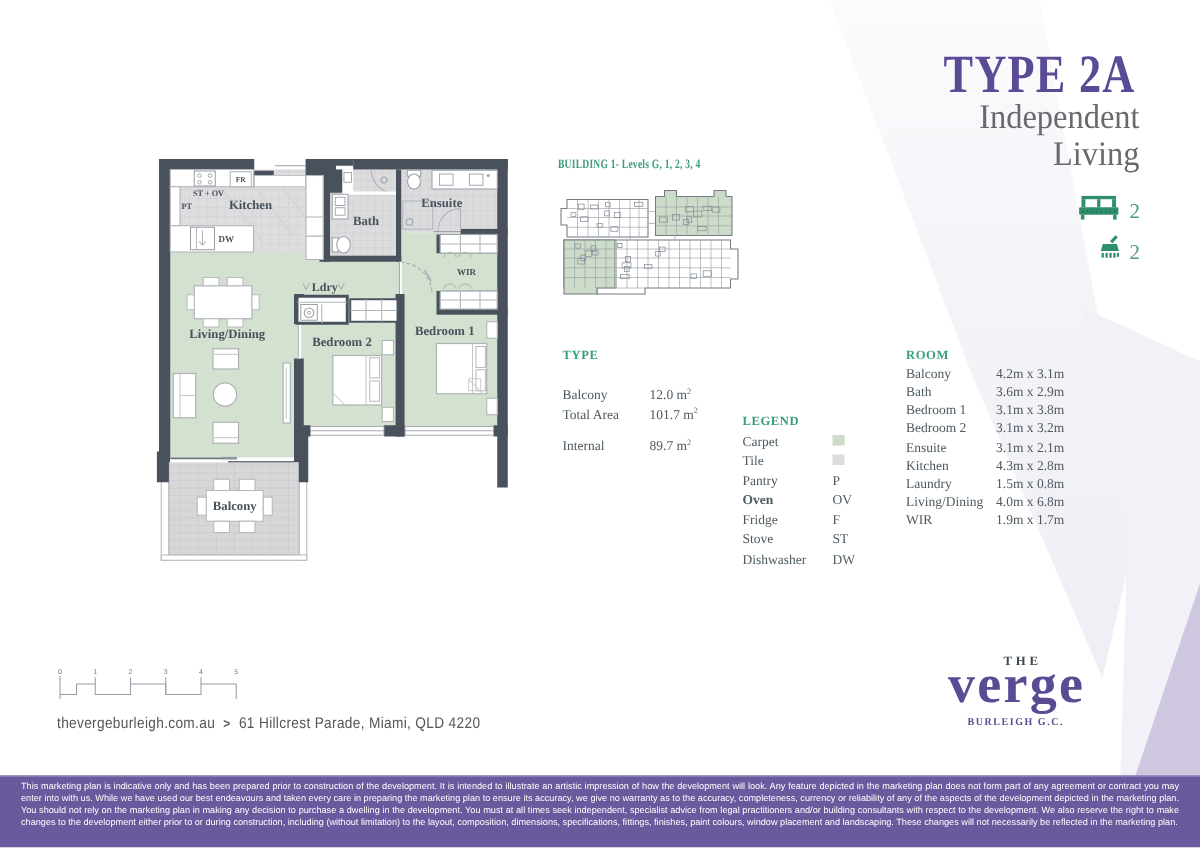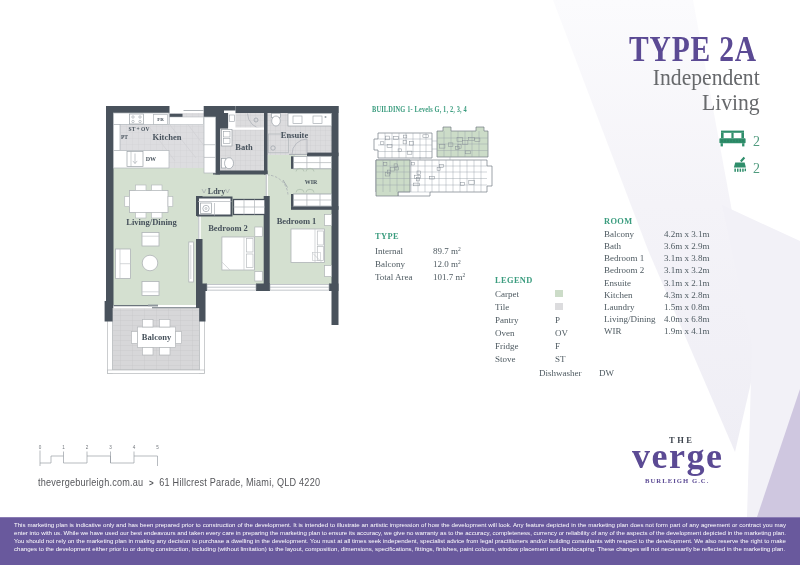--- a/index.html
+++ b/index.html
@@ -356,47 +356,47 @@
   <text x="753" y="145.5">2</text>
   <text x="753" y="172.5">2</text>
 </g>
 
 </svg>
 
 <div class="abs" style="left:372px;top:103.5px;font-size:8.5px;font-weight:bold;color:#3a9c7e;letter-spacing:.2px;transform:scaleX(.75);transform-origin:left top;">BUILDING 1- Levels G, 1, 2, 3, 4</div>
 
 <div class="abs" style="left:375px;top:232px;">
   <div class="teal" style="margin-bottom:4px;">TYPE</div>
-  <div class="row"><span class="n" style="width:58px;">Internal</span><span>89.7 m<sup>2</sup></span></div>
+  <div class="row"><span class="n" style="width:58px;margin-top:47px;">Internal</span><span>89.7 m<sup>2</sup></span></div>
   <div class="row"><span class="n" style="width:58px;">Balcony</span><span>12.0 m<sup>2</sup></span></div>
   <div class="row"><span class="n" style="width:58px;">Total Area</span><span>101.7 m<sup>2</sup></span></div>
 </div>
 
 <div class="abs" style="left:495px;top:232px;">
   <div class="teal" style="margin-bottom:4px;margin-top:44px;">LEGEND</div>
   <div class="row"><span class="n" style="width:60px;">Carpet</span><span style="display:inline-block;width:7.5px;height:7.5px;background:#ccdcc8;"></span></div>
   <div class="row"><span class="n" style="width:60px;">Tile</span><span style="display:inline-block;width:7.5px;height:7.5px;background:#dcdcde;"></span></div>
   <div class="row"><span class="n" style="width:60px;">Pantry</span><span>P</span></div>
-  <div class="row"><span class="n" style="width:60px;">Oven</span><span>OV</span></div>
+  <div class="row"><span class="n" style="width:60px;font-weight:bold;">Oven</span><span>OV</span></div>
   <div class="row"><span class="n" style="width:60px;">Fridge</span><span>F</span></div>
   <div class="row"><span class="n" style="width:60px;">Stove</span><span>ST</span></div>
-  <div class="row"><span class="n" style="width:60px;margin-left:44px;">Dishwasher</span><span>DW</span></div>
+  <div class="row"><span class="n" style="width:60px;">Dishwasher</span><span>DW</span></div>
 </div>
 
-<div class="abs" style="left:604px;top:217px;">
+<div class="abs" style="left:604px;top:232px;">
   <div class="teal" style="margin-bottom:3px;">ROOM</div>
   <div class="row" style="height:12.15px;"><span class="n" style="width:60px;">Balcony</span><span>4.2m x 3.1m</span></div>
   <div class="row" style="height:12.15px;"><span class="n" style="width:60px;">Bath</span><span>3.6m x 2.9m</span></div>
   <div class="row" style="height:12.15px;"><span class="n" style="width:60px;">Bedroom 1</span><span>3.1m x 3.8m</span></div>
   <div class="row" style="height:12.15px;"><span class="n" style="width:60px;">Bedroom 2</span><span>3.1m x 3.2m</span></div>
   <div class="row" style="height:12.15px;"><span class="n" style="width:60px;">Ensuite</span><span>3.1m x 2.1m</span></div>
   <div class="row" style="height:12.15px;"><span class="n" style="width:60px;">Kitchen</span><span>4.3m x 2.8m</span></div>
   <div class="row" style="height:12.15px;"><span class="n" style="width:60px;">Laundry</span><span>1.5m x 0.8m</span></div>
   <div class="row" style="height:12.15px;"><span class="n" style="width:60px;">Living/Dining</span><span>4.0m x 6.8m</span></div>
-  <div class="row" style="height:12.15px;"><span class="n" style="width:60px;">WIR</span><span>1.9m x 4.1m</span></div>
+  <div class="row" style="height:12.15px;"><span class="n" style="width:60px;">WIR</span><span>1.9m x 1.7m</span></div>
 </div>
 
 <svg class="abs" style="left:30px;top:440px" width="140" height="32" viewBox="30 440 140 32">
 
 <path d="M40,450.5 V466 M40,463 H51 V456 H63.5 V463 H87 V456 H110.5 V463 H134 V456 H157.5 V466" fill="none" stroke="#989ea5" stroke-width="0.7"></path>
 <path d="M63.5,451.5 V456 M87,451.5 V456 M110.5,451.5 V463 M134,451.5 V456" stroke="#989ea5" stroke-width="0.7"></path>
 <g fill="#71767c" font-family="'Liberation Sans',sans-serif" font-size="4.6" text-anchor="middle">
   <text x="40" y="449">0</text>
       <text x="63.5" y="449">1</text>
       <text x="87" y="449">2</text>

